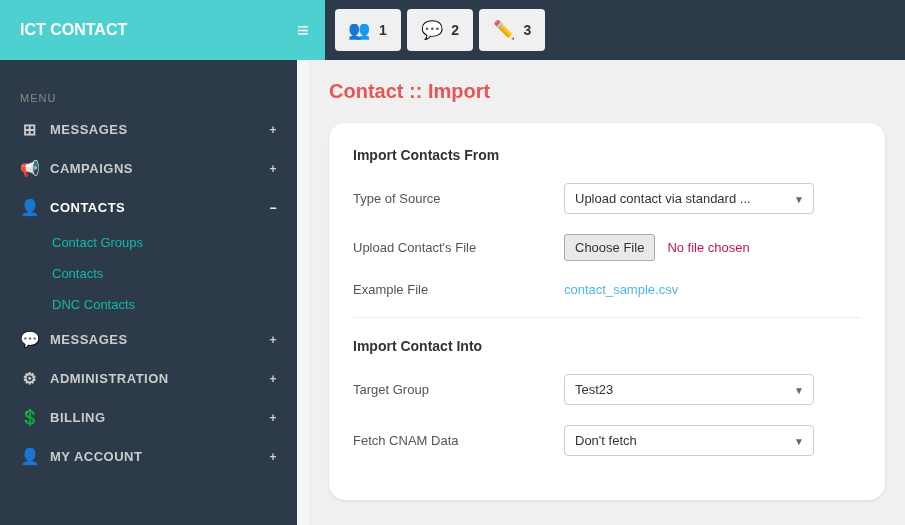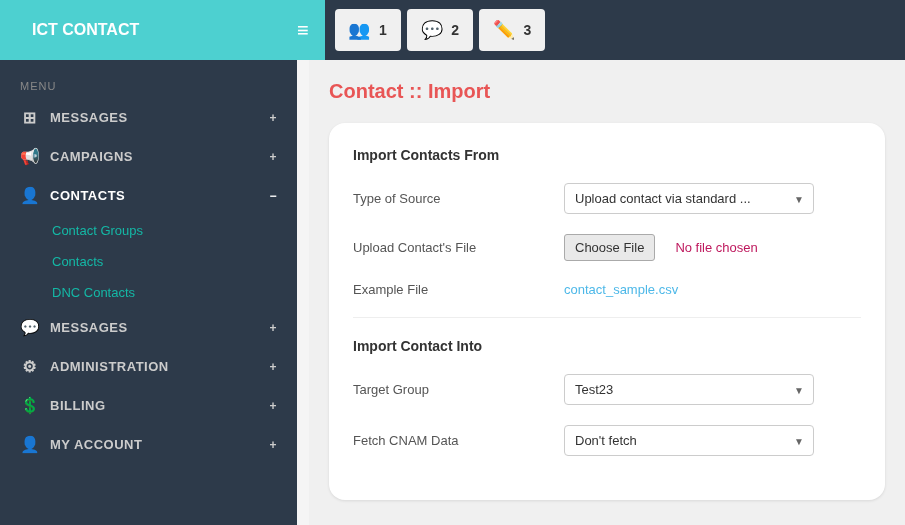--- a/index.html
+++ b/index.html
@@ -10,21 +10,21 @@
       display: flex;
       align-items: center;
       height: 60px;
       background: #4dd0d0;
       flex-shrink: 0;
     }
     .top-bar-title {
       color: white;
       font-weight: bold;
       font-size: 16px;
-      padding: 0 32px;
+      padding: 0 20px;
       width: 297px;
       flex-shrink: 0;
     }
     .hamburger {
       color: white;
       font-size: 20px;
       margin-left: auto;
       margin-right: 16px;
       cursor: pointer;
     }
@@ -65,21 +65,21 @@
       overflow: hidden;
     }
 
     
     .sidebar {
       width: 297px;
       background: #2d3a4a;
       color: #ccc;
       flex-shrink: 0;
       overflow-y: auto;
-      padding-top: 10px;
+      padding-top: 22px;
     }
     .menu-label {
       font-size: 11px;
       color: #888;
       padding: 10px 20px 6px 20px;
       letter-spacing: 1px;
     }
     .sidebar-item {
       display: flex;
       align-items: center;
@@ -164,21 +164,21 @@
       right: 10px;
       top: 50%;
       transform: translateY(-50%);
       font-size: 10px;
       color: #666;
       pointer-events: none;
     }
     .file-input-wrapper {
       display: flex;
       align-items: center;
-      gap: 20px;
+      gap: 12px;
     }
     .choose-file-btn {
       padding: 5px 10px;
       background: #e9e9e9;
       border: 1px solid #aaa;
       border-radius: 3px;
       font-size: 13px;
       cursor: pointer;
       color: #333;
     }

